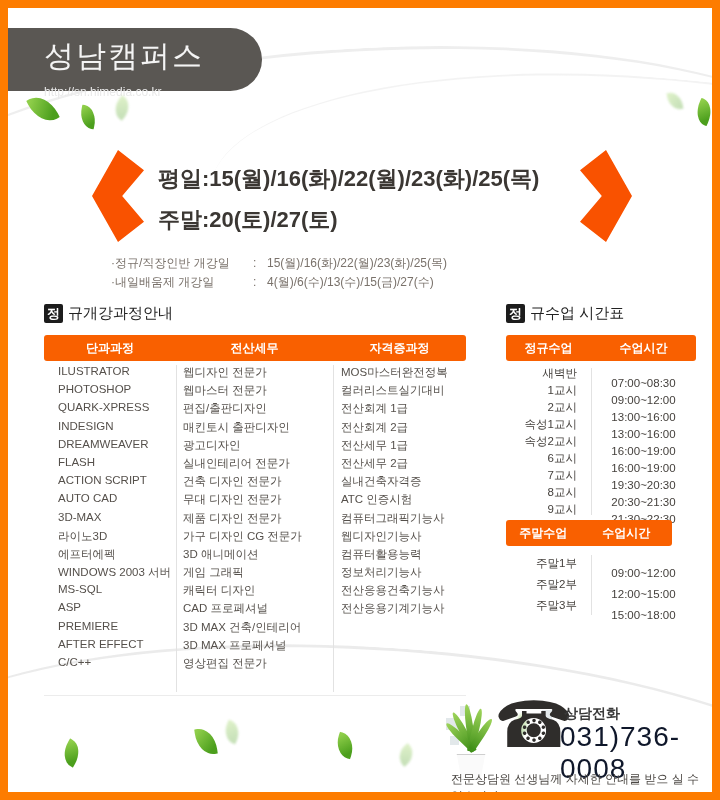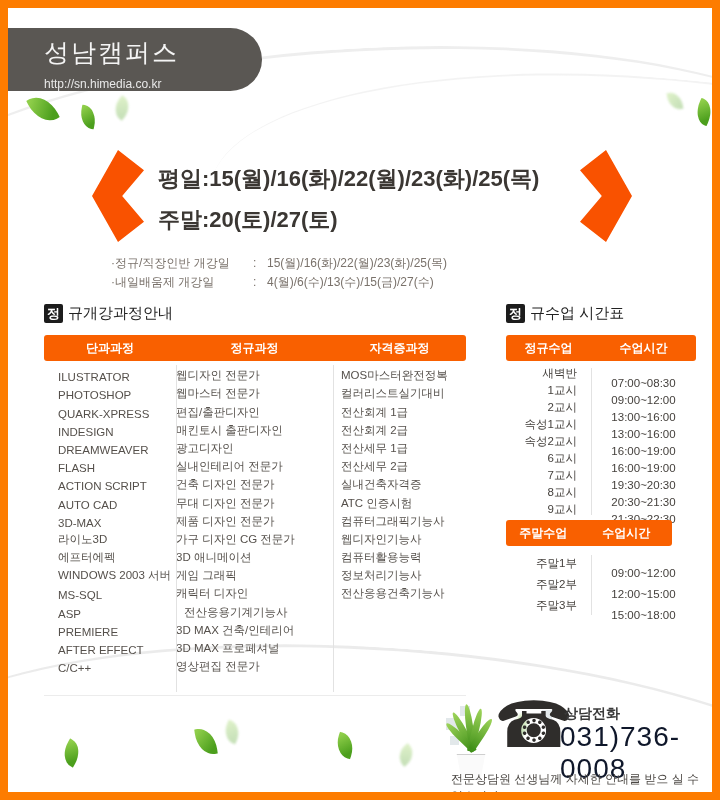--- a/index.html
+++ b/index.html
@@ -13,21 +13,21 @@
   .curve1 { top:40px; left:-140px; width:1000px; height:320px;
     border-top:3px solid rgba(205,205,205,.35); transform:rotate(-3deg); }
   .curve2 { top:640px; left:-120px; width:1000px; height:300px;
     border-top:3px solid rgba(205,205,205,.4); transform:rotate(4deg); }
   .curve3 { top:70px; left:200px; width:900px; height:300px;
     border-top:2px solid rgba(215,215,215,.3); transform:rotate(5deg); }
 
   
   .band { position:absolute; top:20px; left:0; width:254px; height:63px;
     background:#5a5753; border-radius:0 32px 32px 0; color:#fff; padding:8px 0 0 36px; }
-  .band .title { font-size:25px; font-weight:400; letter-spacing:2px; color:#f4f4f4; }
+  .band .title { font-size:30px; font-weight:400; letter-spacing:2px; color:#f4f4f4; }
   .band .url { font-size:12px; color:#e9e9e9; margin-top:8px; }
 
   
   .leaf { position:absolute; background:linear-gradient(135deg,#8fce4a 10%,#4c9f1d 80%);
     border-radius:2% 85% 2% 85%; }
   .leaf.faint { opacity:.3; filter:blur(1px); }
 
   
   .arrow { position:absolute; background:#f95200; }
   .arrow.left  { left:84px;  top:142px; width:52px; height:92px;
@@ -50,23 +50,23 @@
     border-radius:2px; }
   .sec-title .rest { font-size:15px; font-weight:normal; color:#222; margin-left:5px; }
 
   
   .ohead { position:absolute; background:#f96000; border-radius:3px; color:#fff;
     font-size:12px; font-weight:bold; display:flex; align-items:center; height:26px; }
   .ohead span { text-align:center; }
 
   
   .course-body { position:absolute; left:36px; top:357px; width:422px; }
-  .crow { display:flex; height:18.2px; align-items:flex-end; font-size:11.5px; color:#55504b; }
+  .crow { display:flex; height:18.2px; align-items:flex-start; font-size:11.5px; color:#55504b; }
   .crow .c1 { width:132px; padding-left:14px; }
-  .crow .c2 { width:157px; }
+  .crow .c2 { width:157px; padding-left:7px; }
   .crow .c3 { width:133px; padding-left:8px; }
   .vline { position:absolute; width:1px; background:#e2e2e2; }
   .hline { position:absolute; height:1px; background:#ececec; }
 
   
   .ttrow { display:flex; align-items:center; font-size:11.5px; color:#45413d; }
   .ttrow .t1 { width:85px; text-align:right; padding-right:14px; }
   .ttrow .t2 { width:105px; text-align:center;margin-top:18px; }
   .tt-reg  { position:absolute; left:498px; top:357px; width:190px; }
   .tt-reg  .ttrow { height:17px; }
@@ -136,21 +136,21 @@
     </div>
   </div>
 
   <div class="sec-title" style="left:36px;top:296px;">
     <span class="initial">정</span>
     <span class="rest">규개강과정안내</span>
   </div>
 
   <div class="ohead" style="left:36px;top:327px;width:422px;">
     <span style="width:132px;">단과과정</span>
-    <span style="width:157px;">정규과정</span>
+    <span style="width:157px;">전산세무</span>
     <span style="width:133px;">자격증과정</span>
   </div>
 
   <div class="course-body">
     <div class="crow">
         <div class="c1">ILUSTRATOR</div>
         <div class="c2">웹디자인 전문가</div>
         <div class="c3">MOS마스터완전정복</div>
       </div>
     <div class="crow">
@@ -208,20 +208,21 @@
         <div class="c2">게임 그래픽</div>
         <div class="c3">정보처리기능사</div>
       </div>
     <div class="crow">
         <div class="c1">MS-SQL</div>
         <div class="c2">캐릭터 디자인</div>
         <div class="c3">전산응용건축기능사</div>
       </div>
     <div class="crow">
         <div class="c1">ASP</div>
+        <div class="c2">CAD 프로페셔널</div>
         <div class="c3">전산응용기계기능사</div>
       </div>
     <div class="crow">
         <div class="c1">PREMIERE</div>
         <div class="c2">3D MAX 건축/인테리어</div>
         <div class="c3"></div>
       </div>
     <div class="crow">
         <div class="c1">AFTER EFFECT</div>
         <div class="c2">3D MAX 프로페셔널</div>

